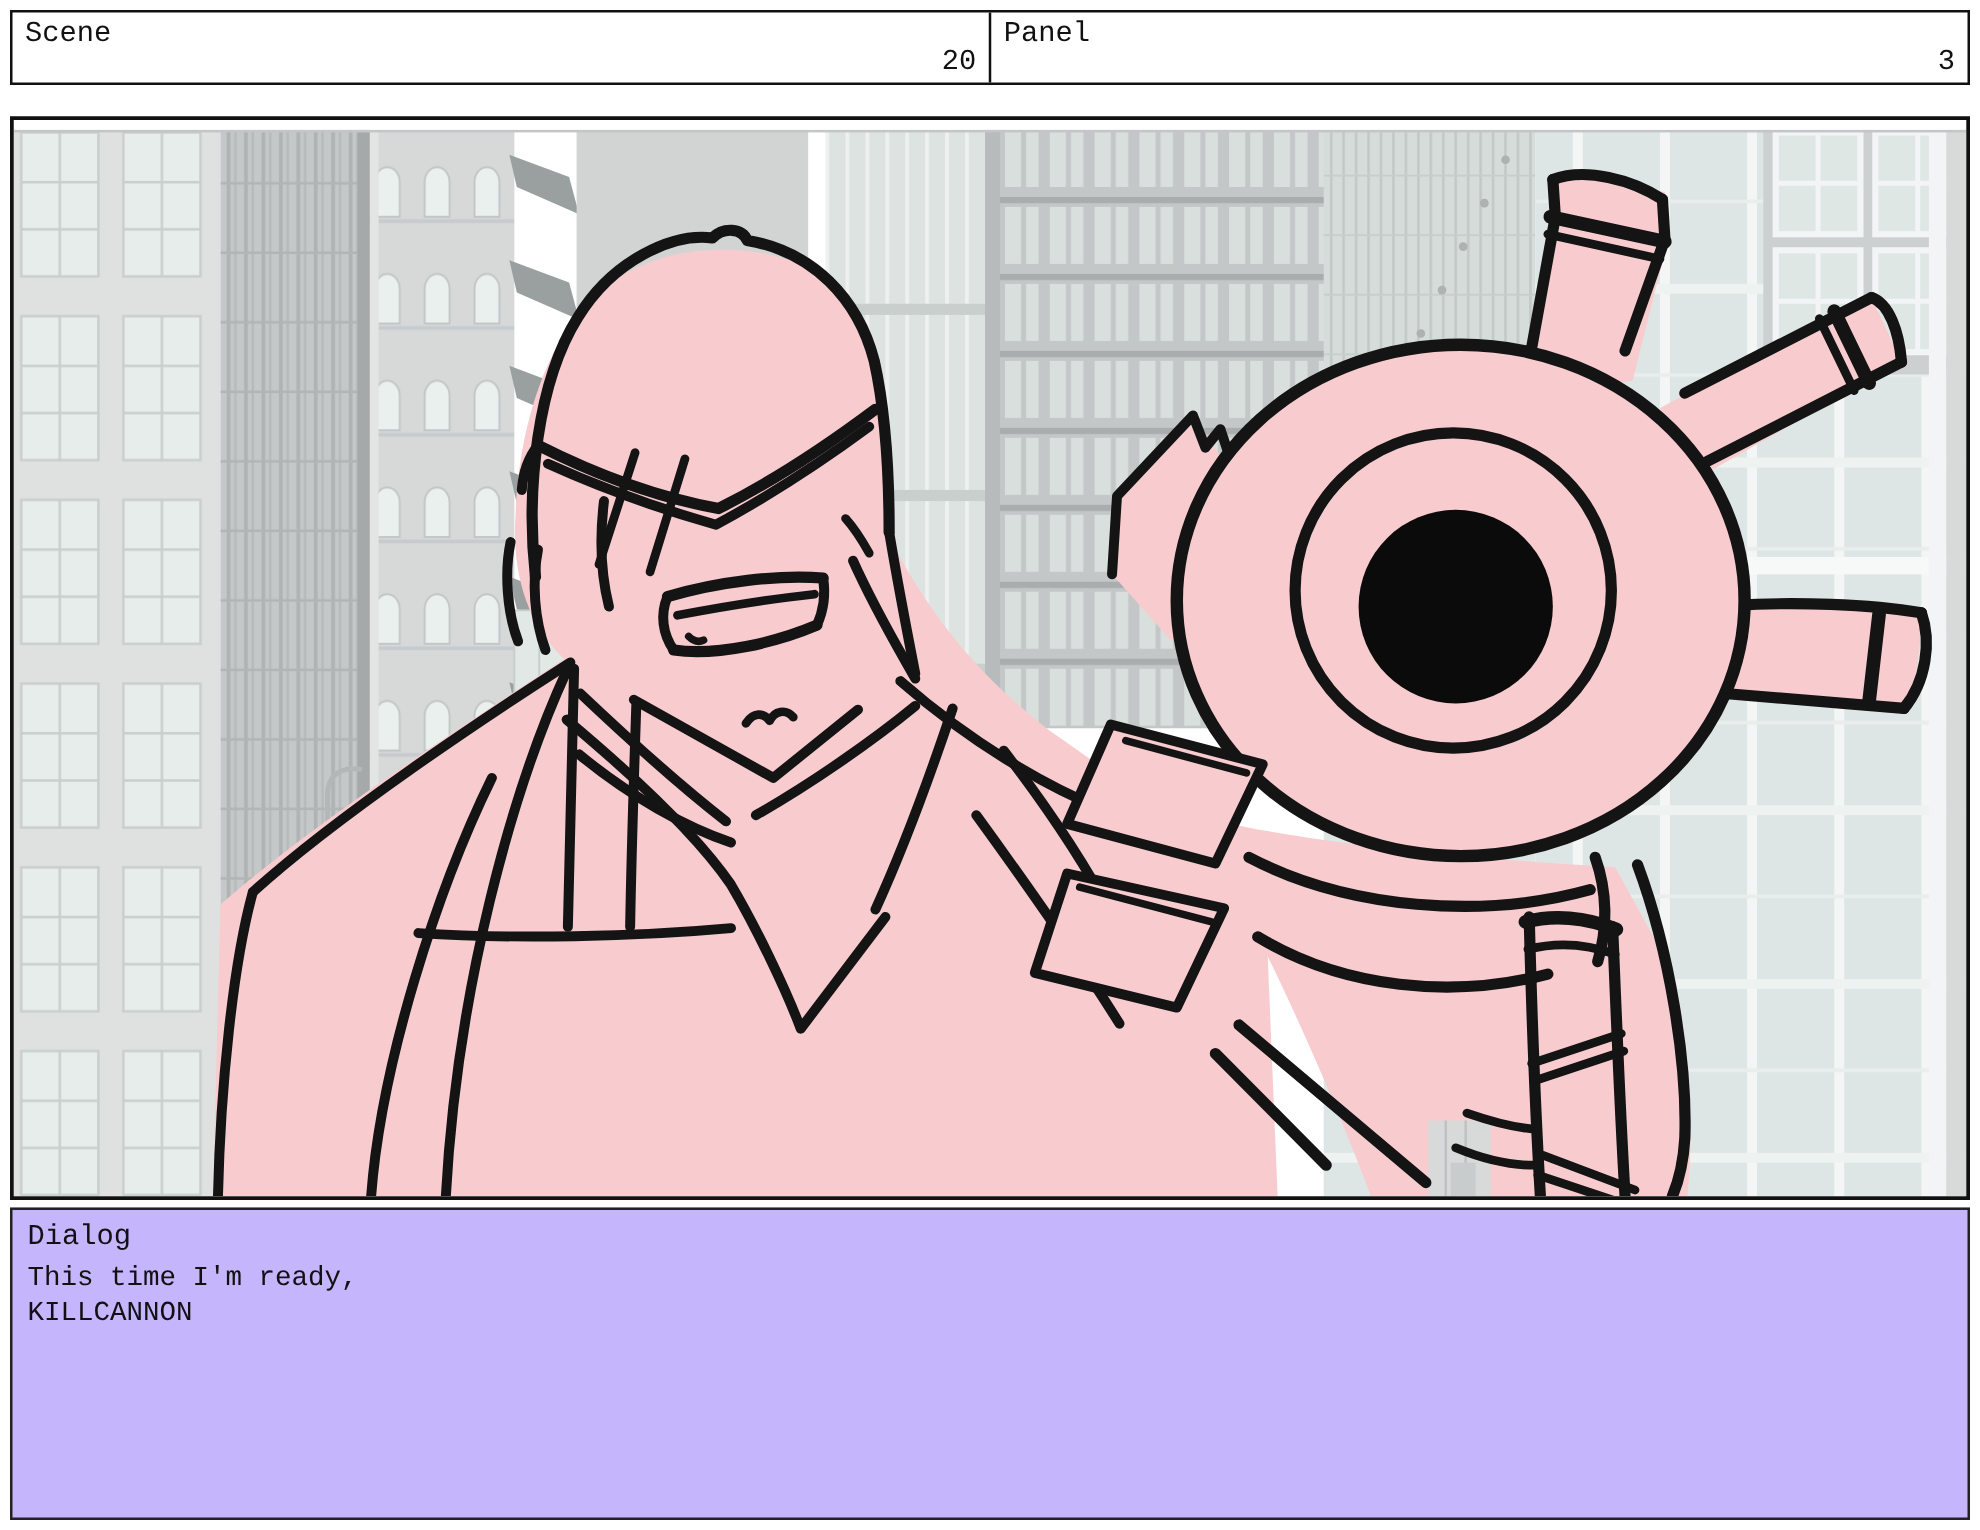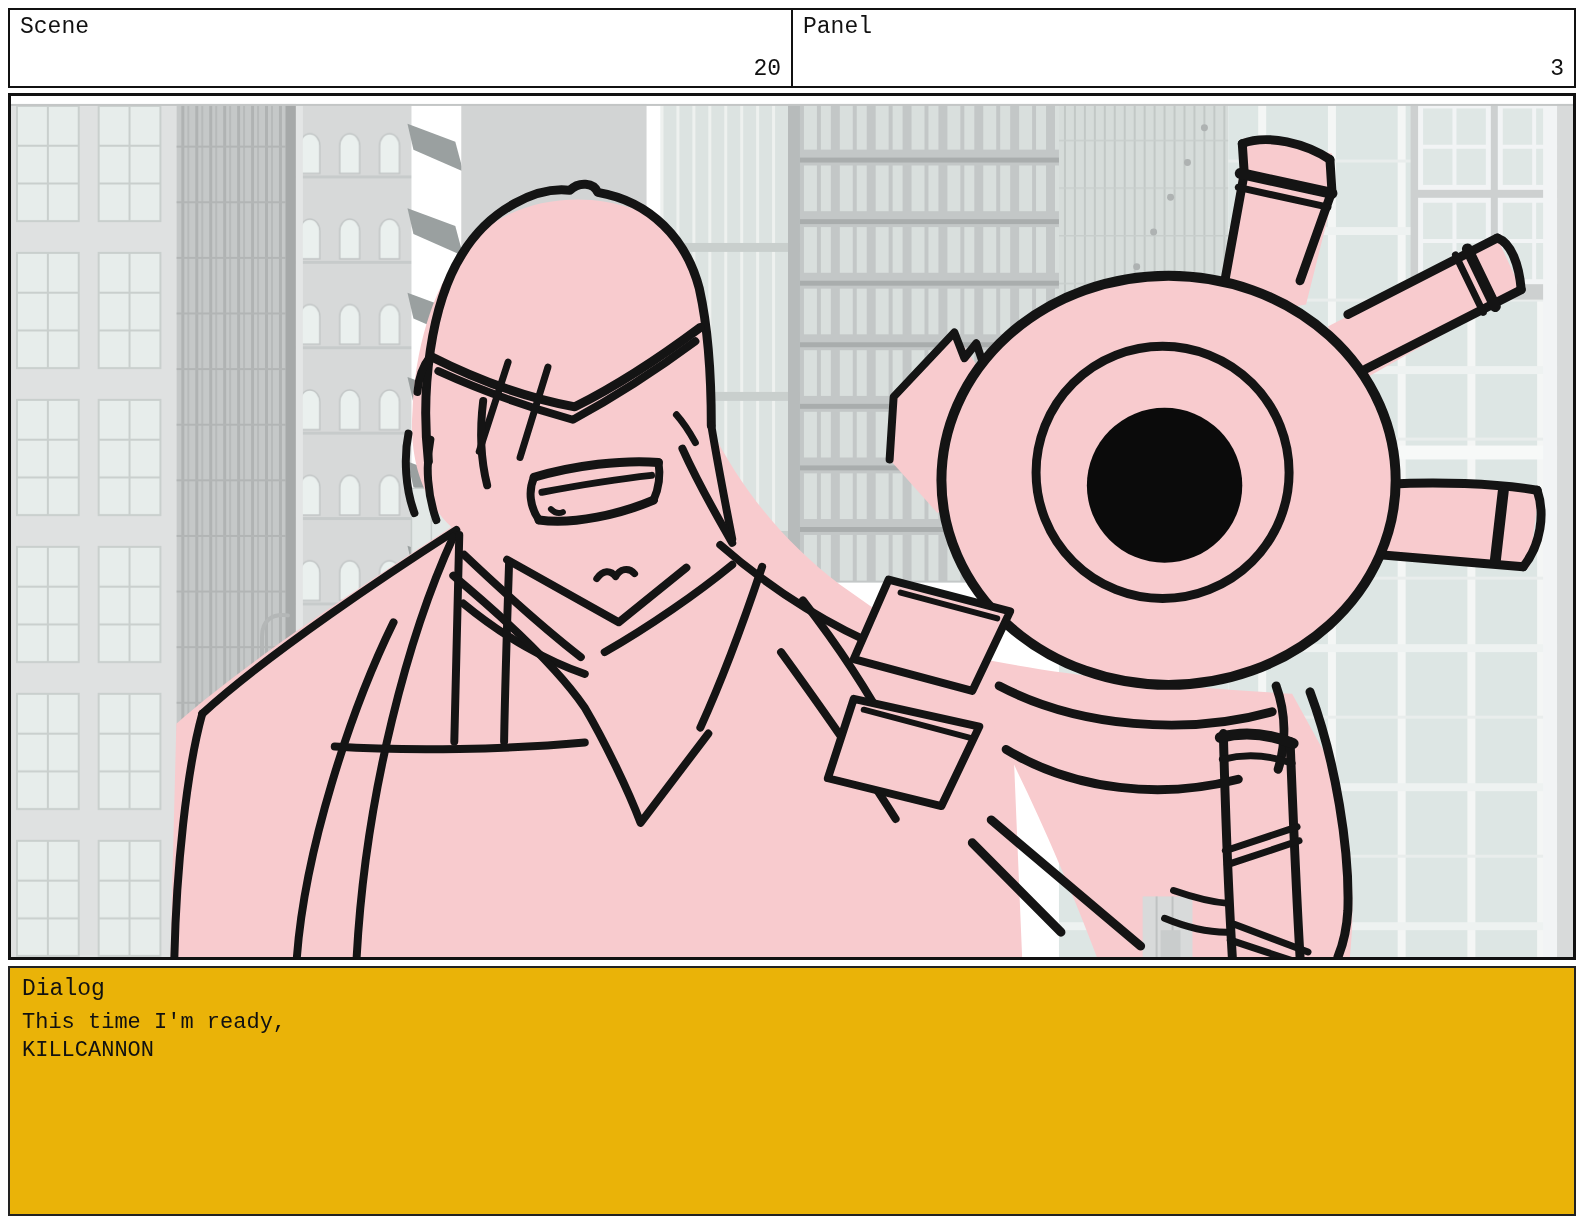--- a/index.html
+++ b/index.html
@@ -4,37 +4,37 @@
 <style>
   html,body{margin:0;padding:0;}
   body{
     width:1584px;height:1224px;background:#ffffff;position:relative;
     font-family:"Liberation Mono","DejaVu Sans Mono",monospace;color:#111;
     -webkit-font-smoothing:antialiased;
   }
   .sheet{position:absolute;inset:0;}
   
   .header-table{
-    position:absolute;left:8px;top:8px;width:1568px;height:80px;
+    position:absolute;left:8px;top:8px;width:1568px;height:60px;
     display:flex;border:2px solid #111;box-sizing:border-box;background:#fff;
   }
   .hcell{flex:1;position:relative;box-sizing:border-box;}
   .hcell + .hcell{border-left:2px solid #111;}
   .hcell-label{position:absolute;left:10px;top:4px;font-size:23px;white-space:pre;}
   .hcell-value{position:absolute;right:10px;bottom:4px;font-size:23px;white-space:pre;}
   
   .panel-frame{
     position:absolute;left:8px;top:93px;width:1568px;height:867px;
     border:3px solid #111;box-sizing:border-box;background:#fff;overflow:hidden;
   }
   .panel-frame svg{display:block;width:100%;height:100%;}
   
   .dialog-box{
     position:absolute;left:8px;top:966px;width:1568px;height:250px;
-    border:2px solid #222;box-sizing:border-box;background:#eab308;padding:8px 12px;
+    border:2px solid #222;box-sizing:border-box;background:#c4b5fd;padding:8px 12px;
   }
   .dialog-label{font-size:23px;margin-bottom:7px;white-space:pre;}
   .dialog-line{font-size:22px;line-height:28px;white-space:pre;}
 
   
   .char-fill{fill:var(--character-fill,#f8cbce);}
   .char-stroke{stroke:var(--outline-color,#141414);fill:none;stroke-linecap:round;stroke-linejoin:round;}
   .bore{fill:var(--bore-color,#0b0b0b);}
   .sky{fill:var(--sky-color,#ffffff);}
 </style>

